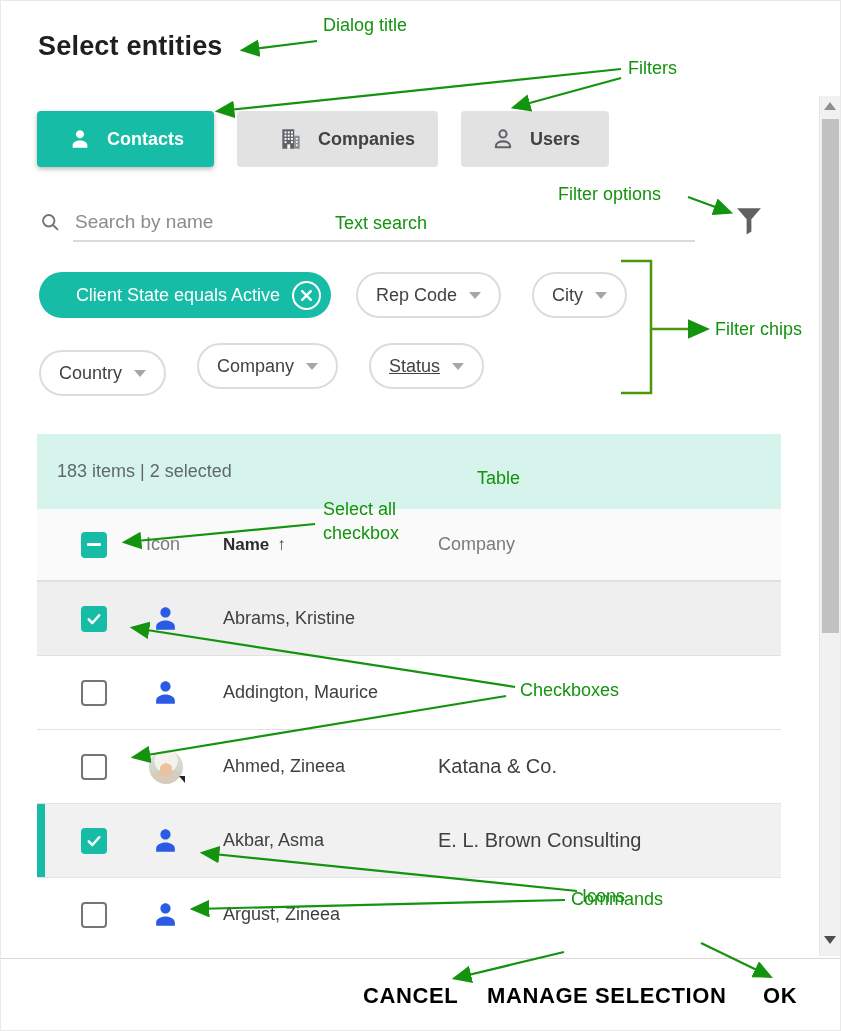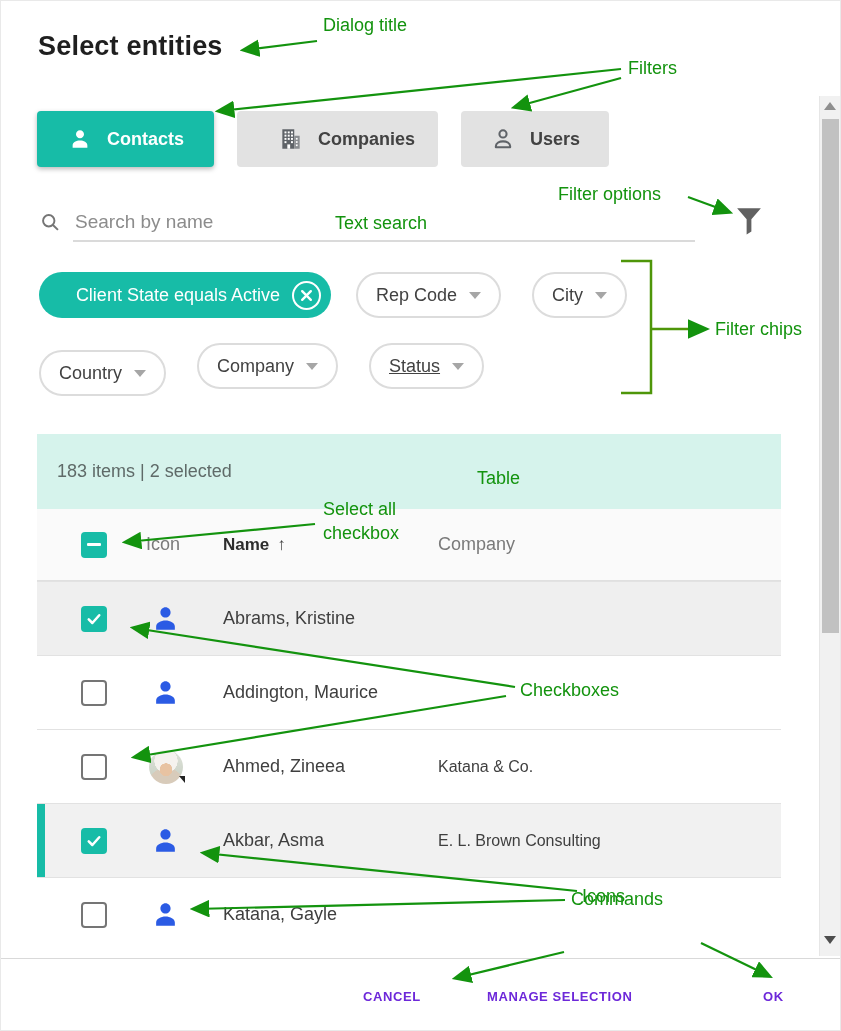--- a/index.html
+++ b/index.html
@@ -44,40 +44,40 @@
   .col-name{position:absolute;left:186px;font-size:17px;color:#2d2d2d;font-weight:700;}
   .col-company{position:absolute;left:401px;font-size:18px;color:#7a7a7a;}
   .sort{font-weight:700;color:#424242;margin-left:8px;}
   .row{height:74px;position:relative;display:flex;align-items:center;border-top:1px solid #e2e2e2;box-sizing:border-box;background:#fff;cursor:pointer;}
   .row.sel{background:#efefef;}
   .row.current{background:#f1f1f1;}
   .row .stripe{position:absolute;left:0;top:0;width:8px;height:100%;background:#17bca7;}
   .row .cb{position:absolute;left:44px;}
   .row .ricon{position:absolute;left:112px;}
   .row .rname{position:absolute;left:186px;font-size:18px;color:#3f3f3f;}
-  .row .rcompany{position:absolute;left:401px;font-size:16px;color:#3f3f3f;}
+  .row .rcompany{position:absolute;left:401px;font-size:20px;color:#3f3f3f;}
 
   
   .cb{width:26px;height:26px;box-sizing:border-box;border-radius:4px;display:flex;align-items:center;justify-content:center;}
   .cb.un{border:2.5px solid #757575;background:#fff;}
   .cb.on,.cb.ind{background:#17bca7;}
   .cb .minus{width:14px;height:3.5px;background:#fff;border-radius:1px;}
 
   
   .avatar{width:34px;height:34px;border-radius:50%;position:relative;
     background:
       radial-gradient(circle at 50% 58%, #e8c3a2 0 24%, rgba(0,0,0,0) 25%),
       radial-gradient(circle at 50% 32%, #f5f2ee 0 40%, rgba(0,0,0,0) 41%),
       radial-gradient(circle at 50% 108%, #d8cbba 0 46%, rgba(0,0,0,0) 47%),
       linear-gradient(#dfe3da,#c6cec2);}
   .avatar:after{content:"";position:absolute;right:-2px;bottom:1px;width:0;height:0;border-left:6px solid transparent;border-top:7px solid #222;}
 
   
   .footer-divider{position:absolute;left:0;top:957px;width:841px;height:1px;background:#d9d9d9;}
-  .fbtn{position:absolute;top:981px;height:28px;border:none;background:transparent;font-family:inherit;font-size:13px;font-weight:700;color:#6d28d9;letter-spacing:.6px;cursor:pointer;padding:0;}
+  .fbtn{position:absolute;top:981px;height:28px;border:none;background:transparent;font-family:inherit;font-size:22px;font-weight:700;color:#000000;letter-spacing:.6px;cursor:pointer;padding:0;}
   .fbtn.cancel{left:362px;}
   .fbtn.manage{left:486px;}
   .fbtn.ok{left:762px;}
 
   
   .sbar{position:absolute;left:818px;top:95px;width:21px;height:860px;background:#f1f1f1;border-left:1px solid #e6e6e6;box-sizing:border-box;}
   .sb-up{position:absolute;left:4px;top:6px;width:0;height:0;border-left:6px solid transparent;border-right:6px solid transparent;border-bottom:8px solid #8f8f8f;cursor:pointer;}
   .sb-thumb{position:absolute;left:2px;top:23px;width:17px;height:514px;background:#c1c1c1;cursor:pointer;}
   .sb-down{position:absolute;left:4px;bottom:12px;width:0;height:0;border-left:6px solid transparent;border-right:6px solid transparent;border-top:8px solid #4d4d4d;cursor:pointer;}
 
@@ -234,21 +234,21 @@
         </svg>
       <span class="rname">Akbar, Asma</span>
       <span class="rcompany">E. L. Brown Consulting</span>
     </div>
 
     <div class="row">
       <span class="cb un"></span>
       <svg class="ricon" width="33" height="33" viewBox="0 0 24 24">
           <path fill="#2b5be4" d="M12 11.3c2.1 0 3.7-1.7 3.7-3.7S14.1 3.9 12 3.9 8.3 5.6 8.3 7.6s1.6 3.7 3.7 3.7zm0 2.1c-3.4 0-6.8 1.7-6.8 4.5v2.2h13.6v-2.2c0-2.8-3.4-4.5-6.8-4.5z"></path>
         </svg>
-      <span class="rname">Katana, Gayle</span>
+      <span class="rname">Argust, Zineea</span>
       <span class="rcompany"></span>
     </div>
   </div>
 
   <div class="footer-divider"></div>
   <button class="fbtn cancel">CANCEL</button>
   <button class="fbtn manage">MANAGE SELECTION</button>
   <button class="fbtn ok">OK</button>
 
   <div class="sbar">

